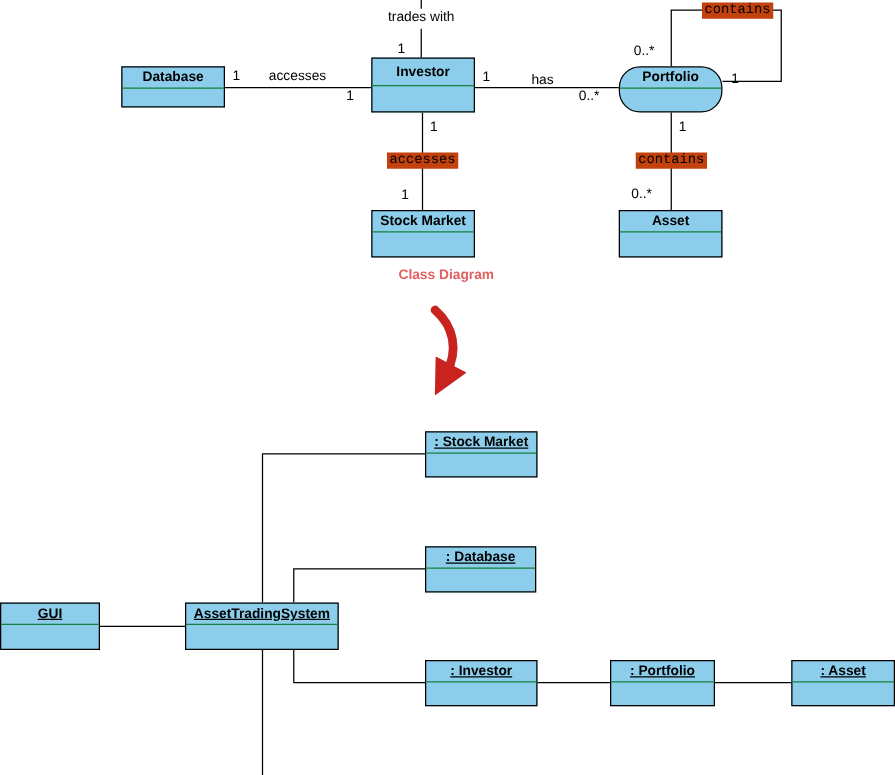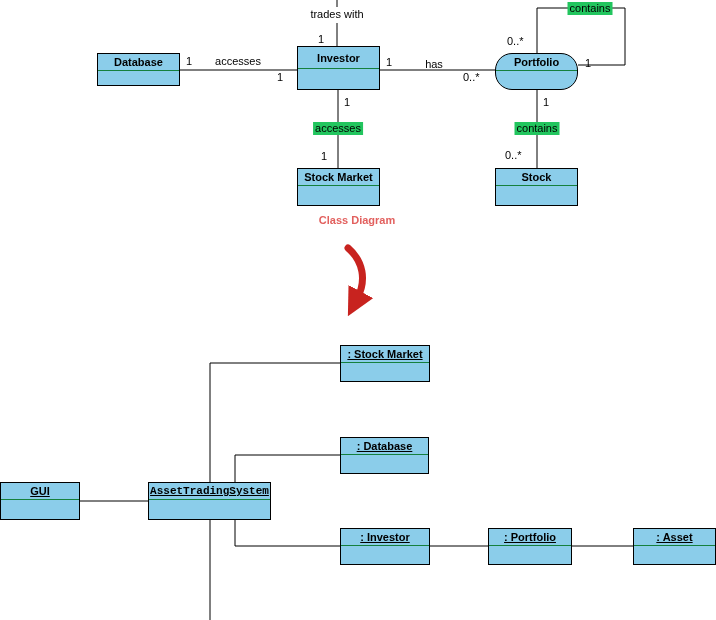--- a/index.html
+++ b/index.html
@@ -45,21 +45,21 @@
     text-decoration: underline;
   }
   .edge-label {
     position: absolute;
     font-size: 11px;
     line-height: 13px;
     color: #000;
     white-space: nowrap;
   }
   .edge-label.center { transform: translateX(-50%); }
-  .edge-label.on-line { background: #22c55e; padding: 0 2px; }
+  .edge-label.on-line { background: #c2410c; padding: 0 2px; font-family: Liberation Mono, monospace; }
   .diagram-title {
     position: absolute;
     left: 357px;
     top: 214px;
     transform: translateX(-50%);
     font-size: 11px;
     font-weight: bold;
     color: var(--title-color);
     white-space: nowrap;
   }
@@ -105,21 +105,21 @@
 
   <div class="node class-node" style="left:495px; top:53px; width:83px; height:37px;border-radius:17px;">
     <div class="node-name">Portfolio</div>
   </div>
 
   <div class="node class-node" style="left:297px; top:168px; width:83px; height:38px;">
     <div class="node-name">Stock Market</div>
   </div>
 
   <div class="node class-node" style="left:495px; top:168px; width:83px; height:38px;">
-    <div class="node-name">Stock</div>
+    <div class="node-name">Asset</div>
   </div>
 
   <div class="edge-label center" style="left:337px; top:8px;">trades with</div>
   <div class="edge-label" style="left:318px; top:33px;">1</div>
 
   <div class="edge-label" style="left:186px; top:55px;">1</div>
   <div class="edge-label center" style="left:238px; top:55px;">accesses</div>
   <div class="edge-label" style="left:277px; top:71px;">1</div>
 
   <div class="edge-label" style="left:386px; top:56px;">1</div>
@@ -145,21 +145,21 @@
   </div>
 
   <div class="node object-node" style="left:340px; top:437px; width:89px; height:37px;">
     <div class="node-name">: Database</div>
   </div>
 
   <div class="node object-node" style="left:0px; top:482px; width:80px; height:38px;">
     <div class="node-name">GUI</div>
   </div>
 
-  <div class="node object-node" style="left:148px; top:482px; width:123px; height:38px;font-family:Liberation Mono, monospace;">
+  <div class="node object-node" style="left:148px; top:482px; width:123px; height:38px;">
     <div class="node-name">AssetTradingSystem</div>
   </div>
 
   <div class="node object-node" style="left:340px; top:528px; width:90px; height:37px;text-align:center;">
     <div class="node-name">: Investor</div>
   </div>
 
   <div class="node object-node" style="left:633px; top:528px; width:83px; height:37px;">
     <div class="node-name">: Asset</div>
   </div>

